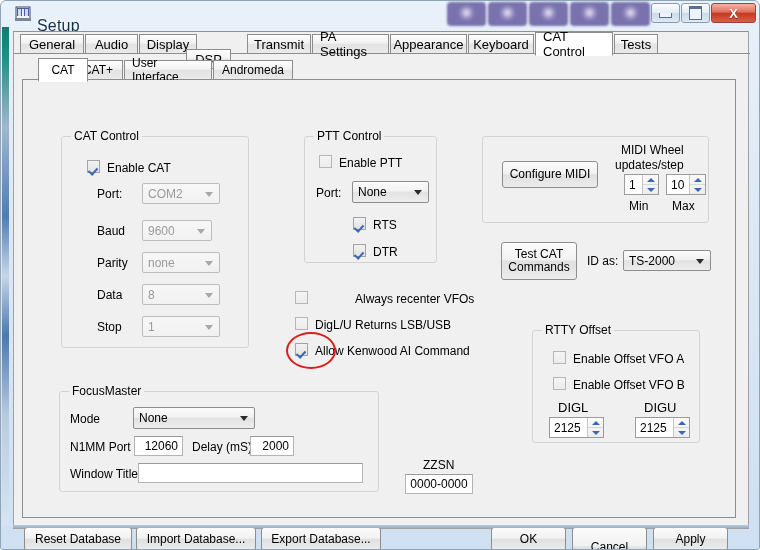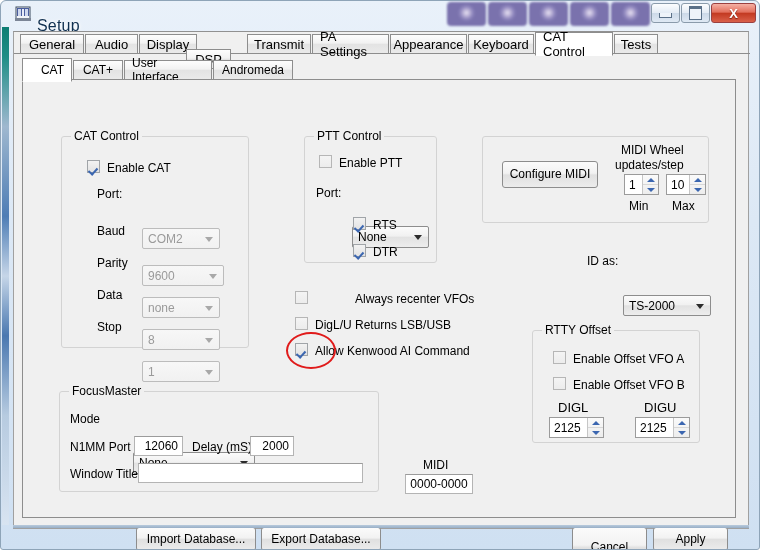--- a/index.html
+++ b/index.html
@@ -124,21 +124,21 @@
   .cb.on::after{
     content:"";position:absolute;left:2px;top:5px;width:4px;height:7px;
     border:solid #3b66b0;border-width:0 2px 2px 0;transform:rotate(42deg);
   }
   .cb.dis{background:linear-gradient(to bottom,#f4f4f4 0%,#ececec 100%);border-color:#b6b6b6;}
   
   .combo{
     position:absolute;box-sizing:border-box;height:21px;
     border:1px solid #8d8d8d;border-radius:2px;
     background:linear-gradient(to bottom,#fbfbfb 0%,#f1f1f1 45%,#e2e2e2 52%,#ededed 100%);
-    display:flex;align-items:center;font-size:12px;color:#000;padding-left:5px;margin-top:45px;
+    display:flex;align-items:center;font-size:12px;color:#000;padding-left:5px;
   }
   .combo.dis{
     border-color:#bcbcbc;color:#9a9a9a;
     background:linear-gradient(to bottom,#f7f7f7 0%,#f1f1f1 100%);
   }
   .combo .arr{
     position:absolute;right:6px;top:8px;width:0;height:0;
     border-left:4px solid transparent;border-right:4px solid transparent;
     border-top:5px solid #2b2b2b;
   }
@@ -256,21 +256,21 @@
       <div class="tab active" style="left:521px;width:78px;">
           <span>CAT Control</span>
         </div>
       <div class="tab" style="left:600px;width:44px;">
           <span>Tests</span>
         </div>
     </div>
 
     <div class="subtabline"></div>
     <div class="subtabrow">
-      <div class="subtab active" style="left:0px;width:50px;justify-content:flex-end;">
+      <div class="subtab active" style="left:16px;width:50px;">
           <span>CAT</span>
         </div>
       <div class="subtab" style="left:51px;width:50px;">
           <span>CAT+</span>
         </div>
       <div class="subtab" style="left:102px;width:88px;">
           <span>User Interface</span>
         </div>
       <div class="subtab" style="left:191px;width:80px;">
           <span>Andromeda</span>
@@ -285,21 +285,21 @@
         <div class="cb on" style="left:25px;top:23px;"></div>
         <div class="lbl" style="left:45px;top:24px;">Enable CAT</div>
 
         <div class="lbl" style="left:35px;top:50px;">Port:</div>
         <div class="combo dis" style="left:80px;top:46px;width:78px;">
           <span>COM2</span>
           <span class="arr"></span>
         </div>
 
         <div class="lbl" style="left:35px;top:87px;">Baud</div>
-        <div class="combo dis" style="left:80px;top:83px;width:82px;">
+        <div class="combo dis" style="left:80px;top:83px;width:70px;">
           <span>9600</span>
           <span class="arr"></span>
         </div>
 
         <div class="lbl" style="left:35px;top:119px;">Parity</div>
         <div class="combo dis" style="left:80px;top:115px;width:78px;">
           <span>none</span>
           <span class="arr"></span>
         </div>
 
@@ -373,20 +373,24 @@
                 <span class="sp-up"></span>
               </div>
             <div>
                 <span class="sp-dn"></span>
               </div>
           </div>
         </div>
         <div class="lbl" style="left:189px;top:62px;">Max</div>
       </div>
 
+      <div class="btn" style="left:478px;top:162px;width:76px;height:38px;flex-direction:column;">
+        <span>Test CAT</span>
+        <span>Commands</span>
+      </div>
       <div class="lbl" style="left:564px;top:174px;">ID as:</div>
       <div class="combo" style="left:600px;top:170px;width:88px;">
         <span>TS-2000</span>
         <span class="arr"></span>
       </div>
 
       <div class="group" style="left:509px;top:250px;width:168px;height:113px;">
         <div class="group-title">RTTY Offset</div>
 
         <div class="cb dis" style="left:20px;top:20px;"></div>
@@ -440,35 +444,41 @@
         <div class="txt right" style="left:190px;top:44px;width:44px;">
           <span>2000</span>
         </div>
 
         <div class="lbl" style="left:10px;top:75px;">Window Title</div>
         <div class="txt" style="left:78px;top:71px;width:225px;">
           <span></span>
         </div>
       </div>
 
-      <div class="lbl" style="left:400px;top:378px;">MIDI</div>
+      <div class="lbl" style="left:400px;top:378px;">ZZSN</div>
       <div class="txt" style="left:382px;top:394px;width:68px;justify-content:center;">
         <span>0000-0000</span>
       </div>
 
       <div class="annot" style="left:263px;top:252px;width:50px;height:37px;"></div>
 
     </div>
 
+    <div class="btn" style="left:10px;top:495px;width:108px;height:24px;">
+      <span>Reset Database</span>
+    </div>
     <div class="btn" style="left:122px;top:495px;width:120px;height:24px;">
       <span>Import Database...</span>
     </div>
     <div class="btn" style="left:247px;top:495px;width:120px;height:24px;">
       <span>Export Database...</span>
     </div>
+    <div class="btn" style="left:477px;top:495px;width:75px;height:24px;">
+      <span>OK</span>
+    </div>
     <div class="btn" style="left:558px;top:495px;width:75px;height:40px;">
       <span>Cancel</span>
     </div>
     <div class="btn" style="left:639px;top:495px;width:75px;height:24px;">
       <span>Apply</span>
     </div>
 
   </div>
 
   <div class="separator-bottom"></div>

